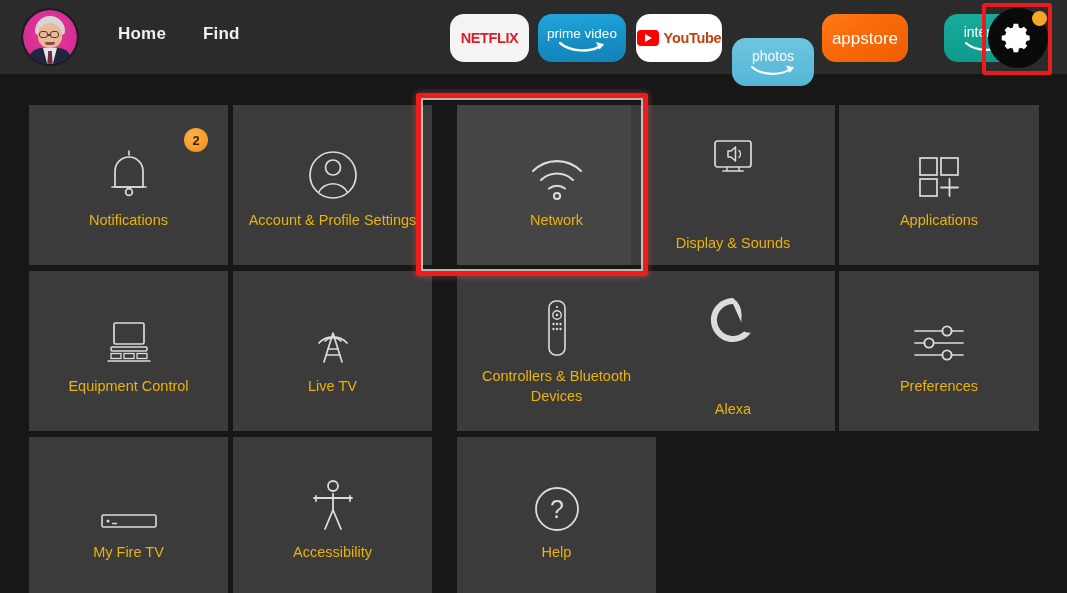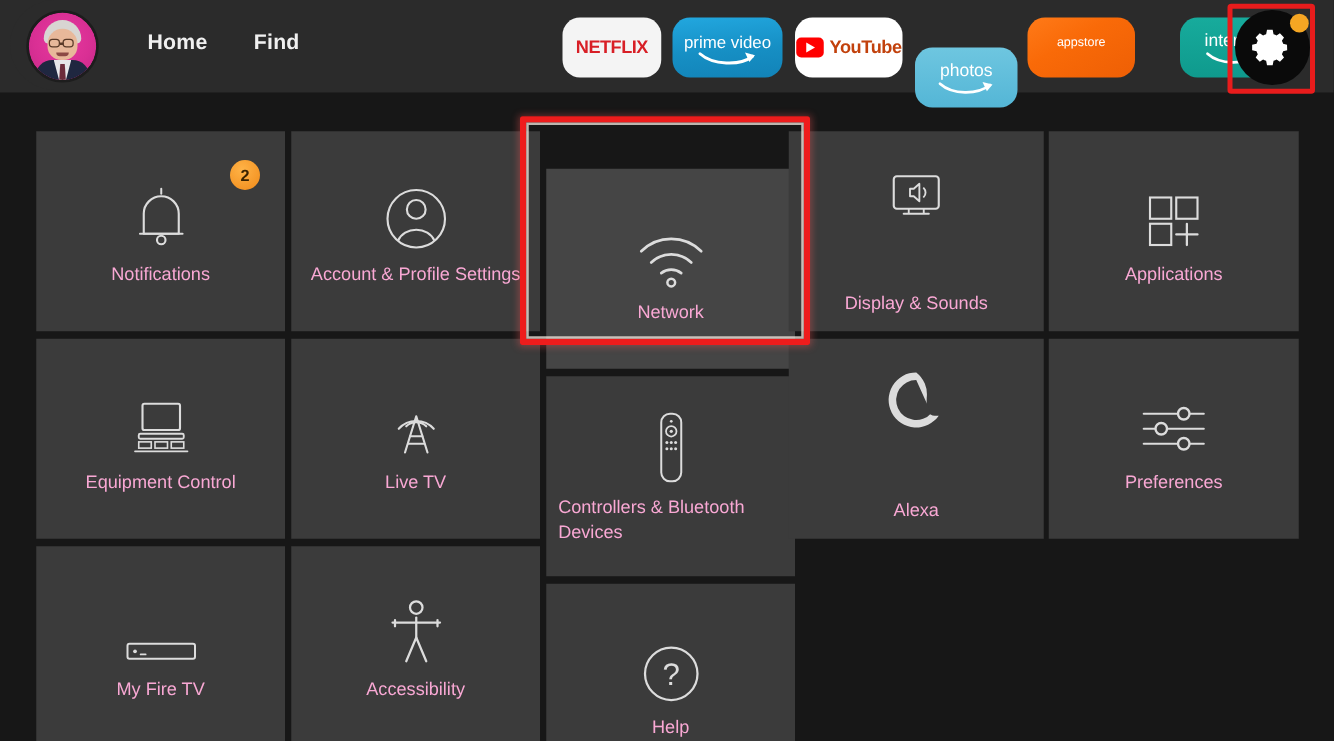--- a/index.html
+++ b/index.html
@@ -87,21 +87,21 @@
   .lg-photos{ left:282px; width:82px; background:linear-gradient(180deg,#6ec6e0,#54b6d6);margin-top:24px; }
   .lg-appstore{ left:372px; width:86px;
     background:linear-gradient(150deg,#ff7a18 0%,#f96a08 40%,#ee5f05 100%); }
   .lg-internet{ left:466px; width:86px;
     background:linear-gradient(180deg,#17ab9c,#0f9a8d);margin-left:28px; }
   .amz-txt{ position:absolute; left:0; right:0; top:10px; text-align:center;
     color:#fff; font-size:14px; font-weight:400; }
   .amz-smile{ position:absolute; left:50%; transform:translateX(-50%); top:26px;
     width:46px; height:14px; }
   .appstore-txt{ position:absolute; left:0;right:0; top:15px; text-align:center;
-    color:#fff; font-size:10px; font-weight:400; }
+    color:#fff; font-size:17px; font-weight:400; }
 
   .gear-box{
     position:absolute; left:982px; top:3px; width:70px; height:72px;
     border:4px solid #e81c1c; border-radius:3px;
   }
   .gear-circle{
     position:absolute; left:988px; top:8px; width:60px; height:60px;
     border-radius:50%; background:#0a0a0a;
     display:flex; align-items:center; justify-content:center;
   }
@@ -113,27 +113,27 @@
   
   .grid{ position:absolute; left:29px; top:105px; width:1010px; }
   .row{ position:relative; height:160px; margin-bottom:6px; }
   .tile{
     position:absolute; top:0; width:199px; height:160px;
     background:#3b3b3b;
     display:flex; flex-direction:column; align-items:center; justify-content:center;
   }
   .tile.c0{ left:0px; }
   .tile.c1{ left:204px; }
-  .tile.c2{ left:408px;margin-top:30px; }
+  .tile.c2{ left:428px; }
   .tile.c3{ left:602px; width:204px;gap:45px; }
   .tile.c4{ left:810px; width:200px; }
   .tile-icon{ height:62px; display:flex; align-items:flex-end; justify-content:center;
     margin-bottom:10px; }
   .tile-label{
-    color:#f9a8d4; font-size:14.5px; text-align:left; line-height:1.35;
+    color:#eab308; font-size:14.5px; text-align:center; line-height:1.35;
     max-width:180px; font-weight:400;
   }
   .badge{
     position:absolute; right:20px; top:23px; width:24px; height:24px;
     border-radius:50%; background:#f09819;
     background:radial-gradient(circle at 40% 32%, #ffb347, #f08a19);
     color:#3a2200; font-size:13px; font-weight:700;
     display:flex; align-items:center; justify-content:center;
   }
 

